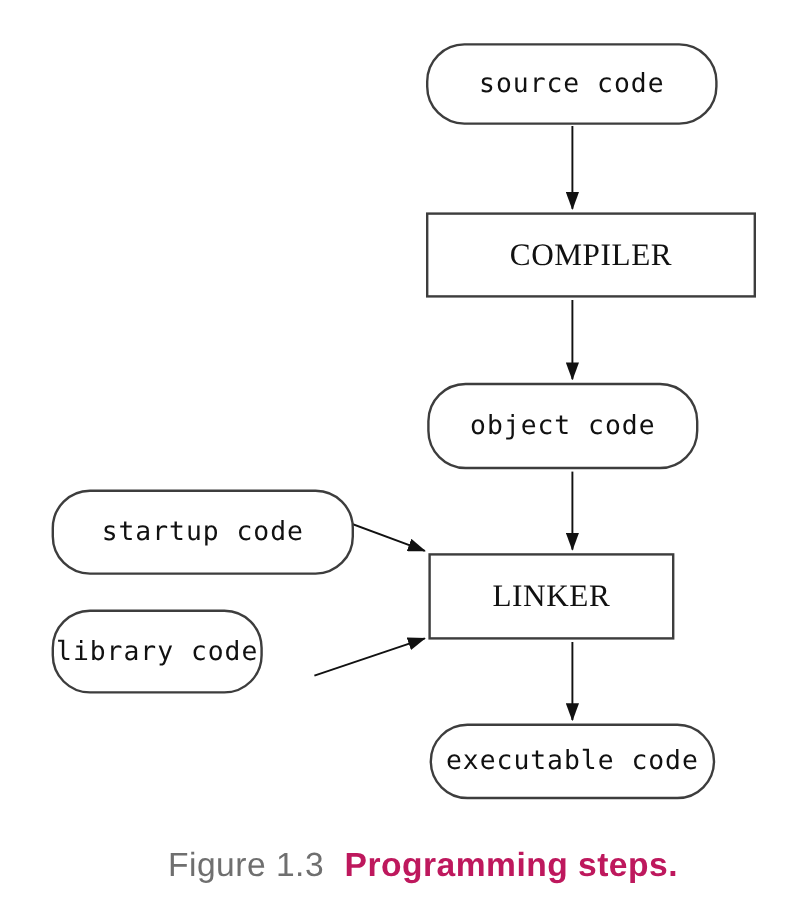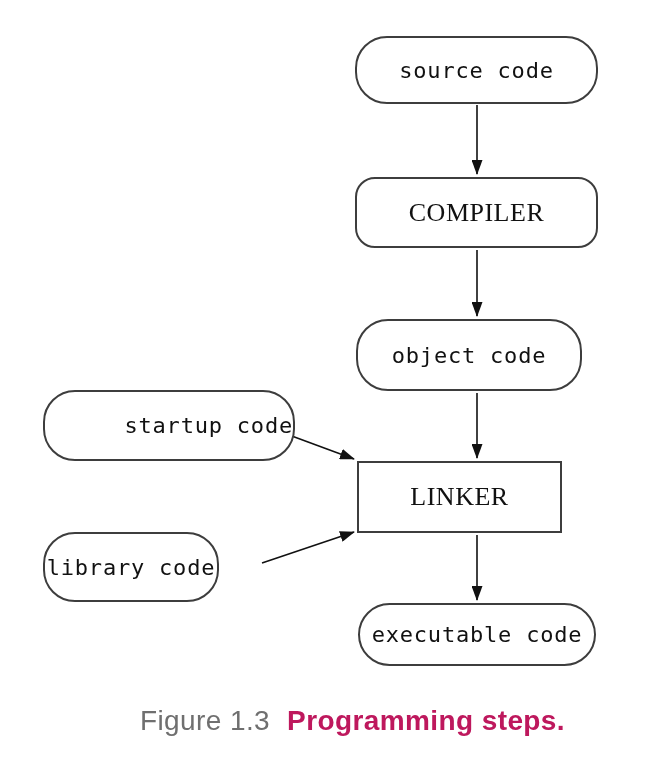--- a/index.html
+++ b/index.html
@@ -37,27 +37,27 @@
     letter-spacing: 0.8px;
     border-radius: 32px;
   }
   .node.serif {
     font-family: "Liberation Serif", serif;
     font-size: 26px;
     letter-spacing: 0.5px;
   }
   
   .n-source     { left: 355px; top:  36px; width: 243px; height: 68px; }
-  .n-compiler   { left: 355px; top: 177px; width: 243px; height: 71px; border-radius: 20px; }
+  .n-compiler   { left: 355px; top: 177px; width: 275px; height: 71px; }
   .n-object     { left: 356px; top: 319px; width: 226px; height: 72px; }
   .n-linker     { left: 357px; top: 461px; width: 205px; height: 72px; }
   .n-executable { left: 358px; top: 603px; width: 238px; height: 63px; }
   
-  .n-startup    { left: 43px;  top: 390px; width: 252px; height: 71px; justify-content: flex-end; }
-  .n-library    { left: 43px;  top: 532px; width: 176px; height: 70px; }
+  .n-startup    { left: 43px;  top: 408px; width: 252px; height: 71px; }
+  .n-library    { left: 43px;  top: 508px; width: 176px; height: 70px; }
 
   .caption {
     position: absolute;
     left: 140px; top: 707px;
     display: flex;
     align-items: baseline;
     gap: 17px;
     font-size: 28px;
     line-height: 28px;
     letter-spacing: 0.4px;

